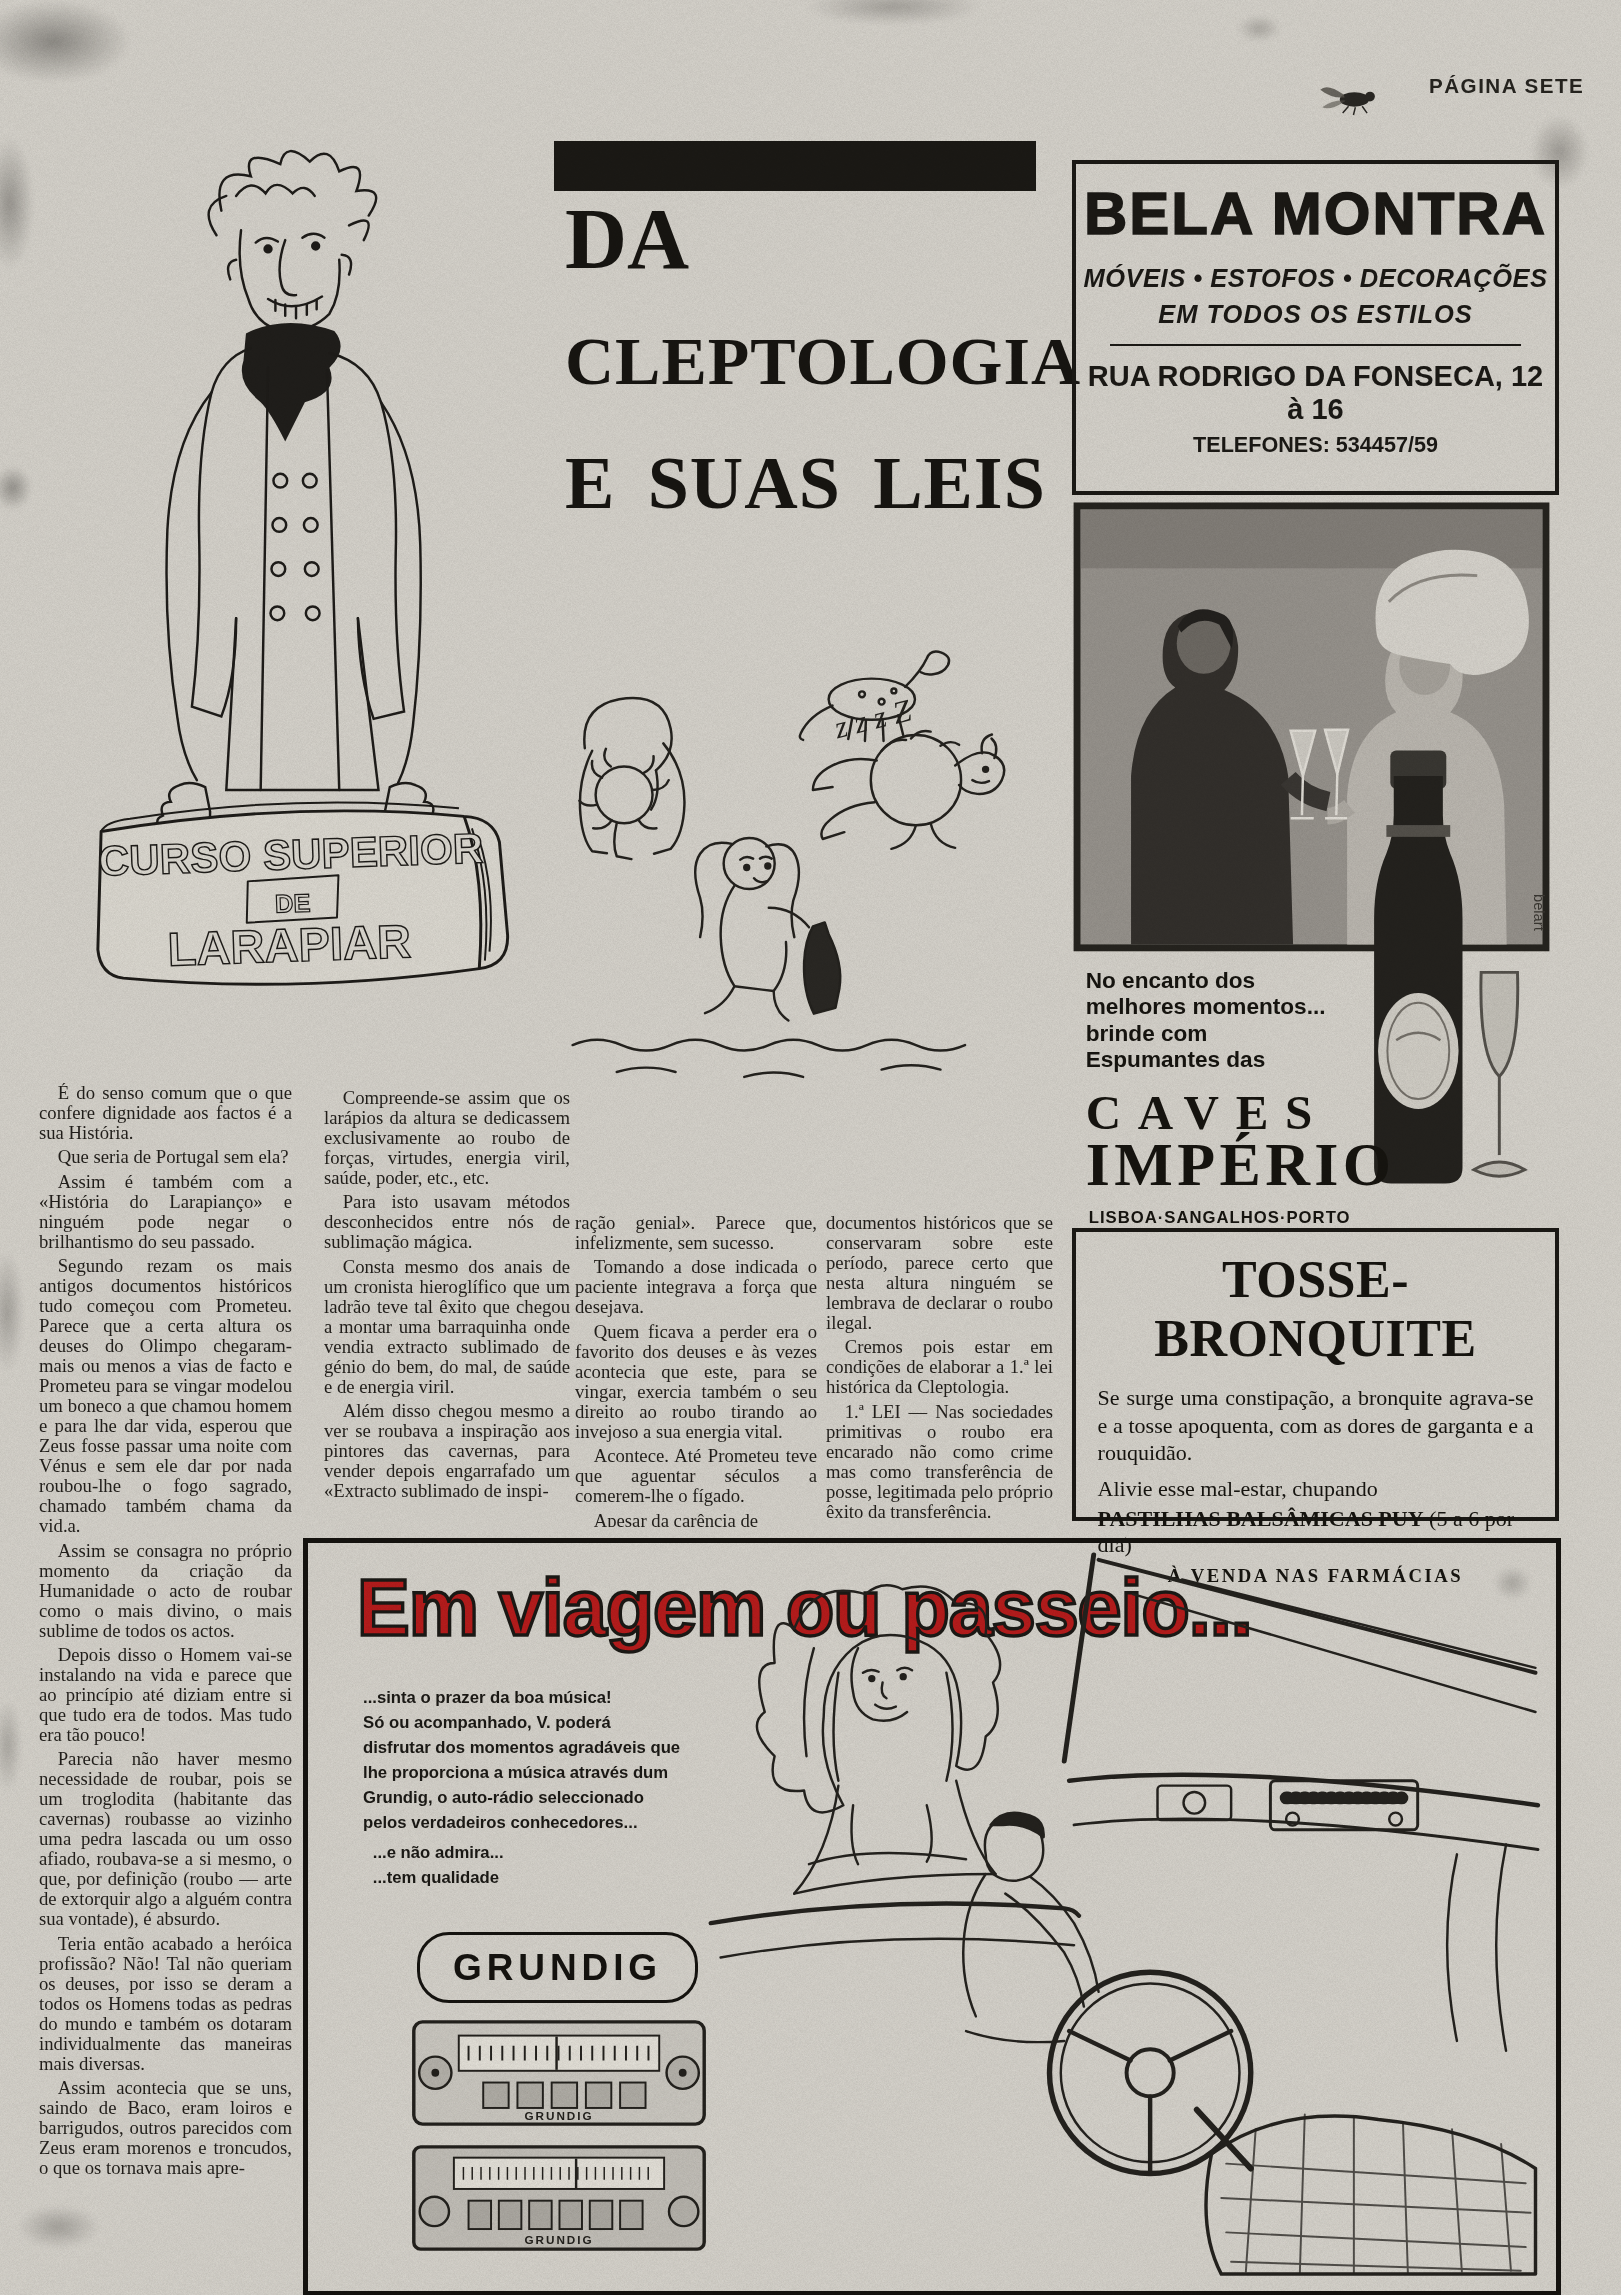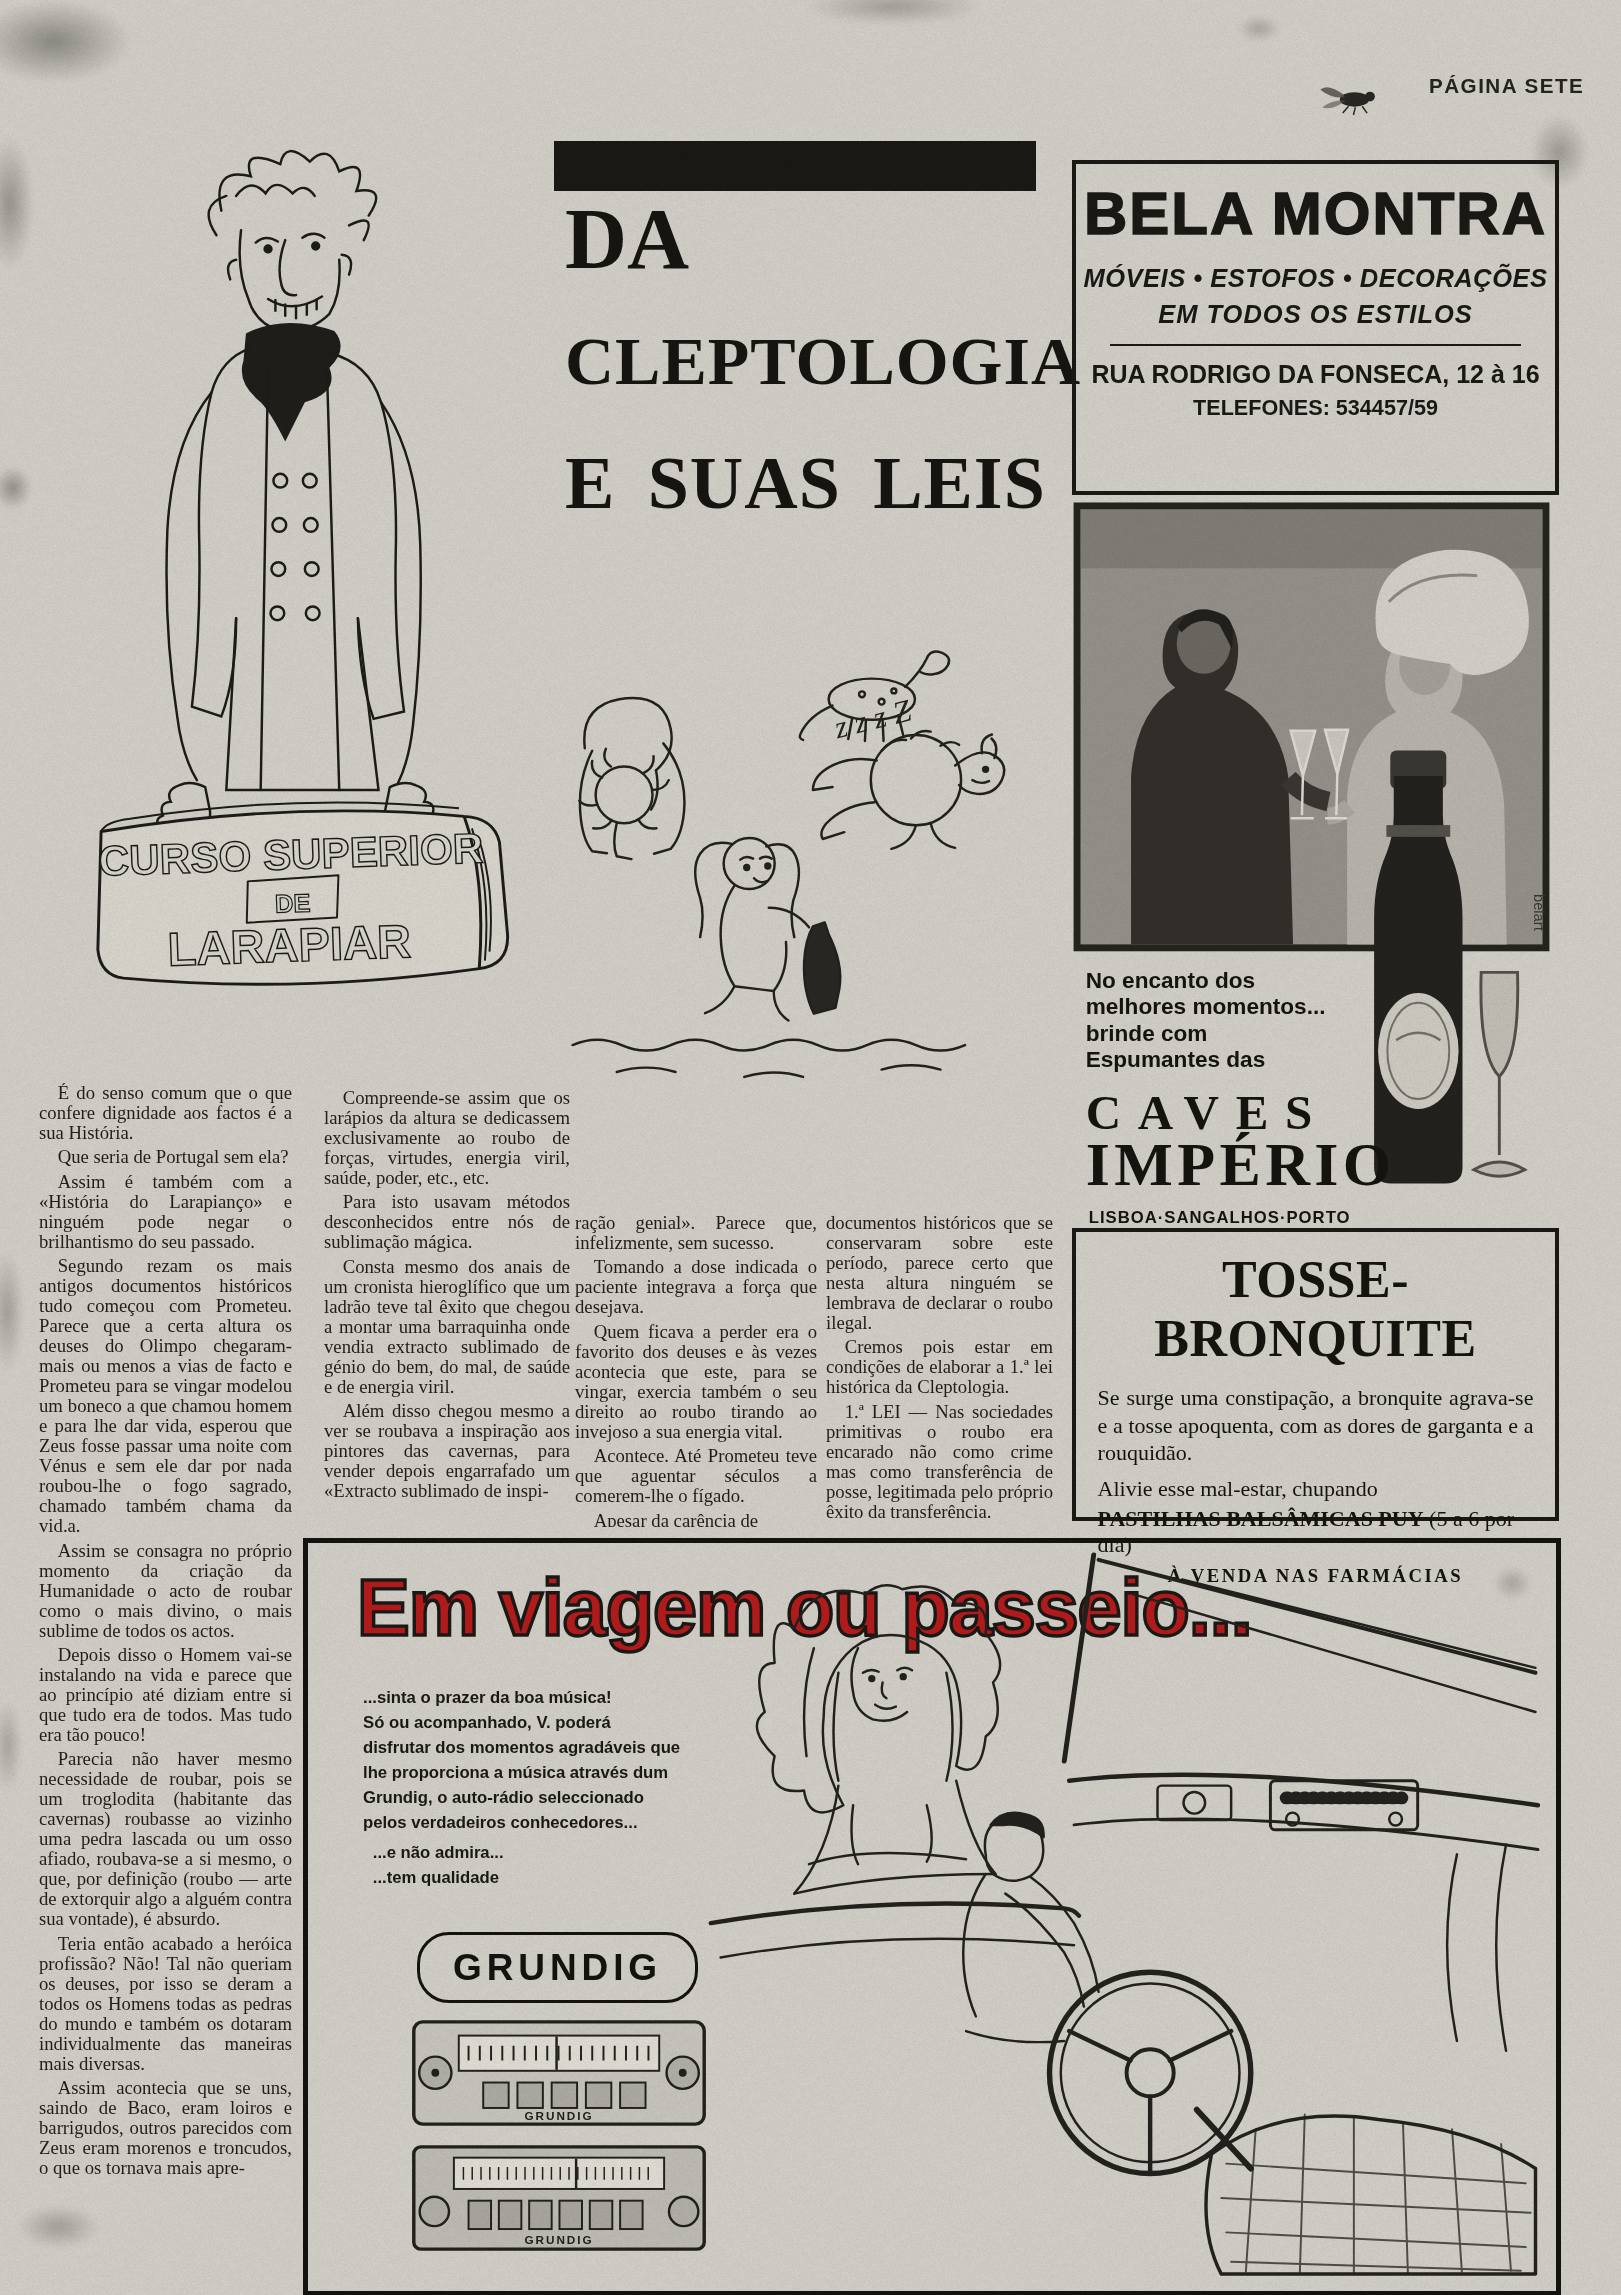--- a/index.html
+++ b/index.html
@@ -25,21 +25,21 @@
   .col.cont p:first-child{text-indent:0;}
 
   
   .adbox{position:absolute;border:4.4px solid #1b1915;}
   
   .bm{left:1072px;top:160px;width:479px;height:327px;text-align:center;font-family:"Liberation Sans",sans-serif;color:#1b1915;}
   .bm-title{margin-top:14.7px;font-size:60px;font-weight:700;letter-spacing:2px;-webkit-text-stroke:1.5px #1b1915;}
   .bm-l1{margin-top:16.7px;font-size:25.5px;font-weight:700;font-style:italic;letter-spacing:0.5px;}
   .bm-l2{margin-top:6.9px;font-size:25.5px;font-weight:700;font-style:italic;letter-spacing:1px;}
   .bm-rule{margin:14.7px auto 0;width:86%;height:2px;background:#1b1915;}
-  .bm-addr{margin-top:13.7px;font-size:25px;font-weight:700;}
+  .bm-addr{margin-top:13.7px;font-size:29px;font-weight:700;}
   .bm-tel{margin-top:5.9px;font-size:21.6px;font-weight:700;}
 
   
   .cv{left:1072px;top:501px;width:479px;height:712px;}
   .cv-tag{position:absolute;left:13.7px;top:467px;width:275px;}
   .cv-tag p{margin:0;font:700 22.6px "Liberation Sans",sans-serif;line-height:1.17;color:#16140f;}
   .cv-caves{position:absolute;left:13.7px;top:583px;font:700 49px "Liberation Serif",serif;letter-spacing:16.7px;color:#16140f;}
   .cv-imperio{position:absolute;left:13.7px;top:628px;font:700 62px "Liberation Serif",serif;letter-spacing:4.4px;color:#16140f;text-align:right;}
   .cv-cities{position:absolute;left:16.7px;top:686px;font:700 16.7px "Liberation Sans",sans-serif;letter-spacing:1px;color:#16140f;margin-top:21px;}
   .cv-credit{position:absolute;left:459px;top:393px;writing-mode:vertical-rl;font:400 14.7px "Liberation Sans",sans-serif;color:#3a3732;}

